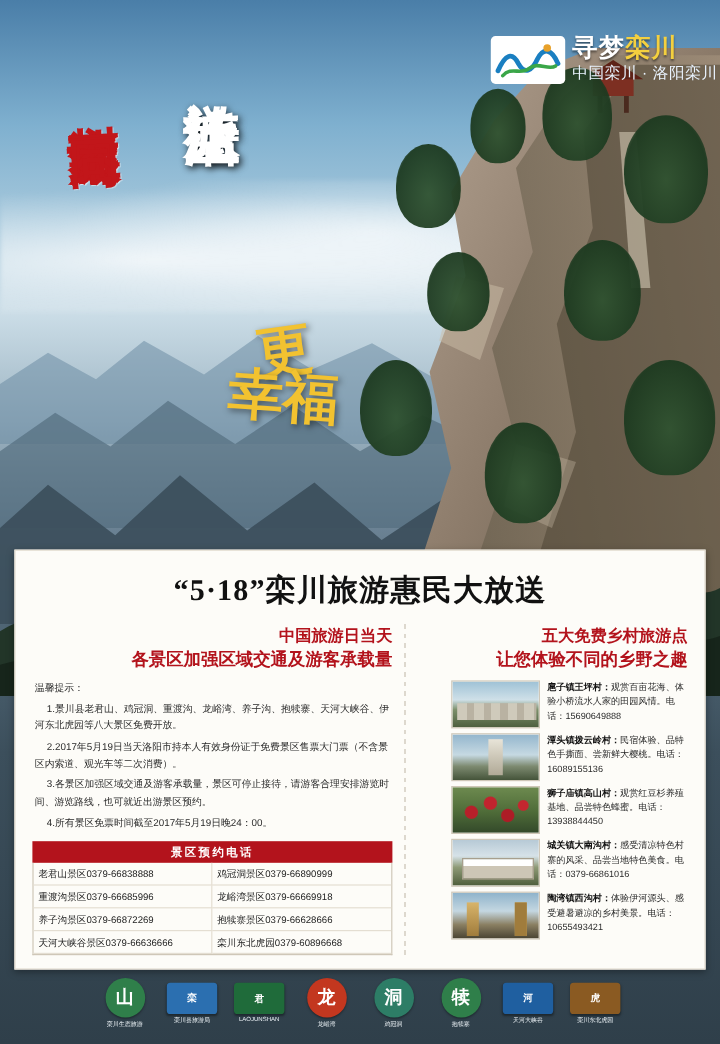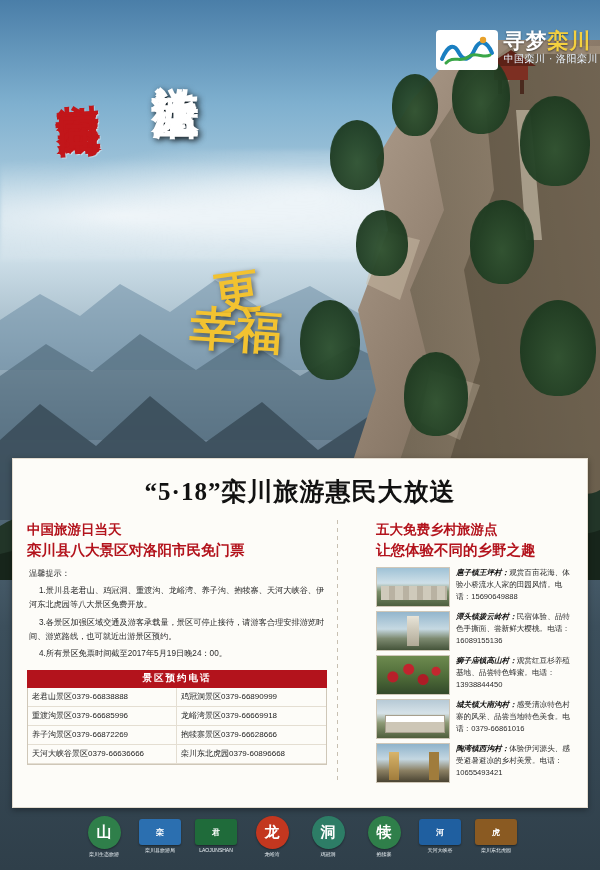--- a/index.html
+++ b/index.html
@@ -99,21 +99,21 @@
   .logo-text { color: #fff; line-height: 1; text-align: left; }
   .logo-text .big {
     font-size: 21px;
     font-weight: bold;
     letter-spacing: 1px;
     text-shadow: 0 1px 2px rgba(0,0,0,.5);
     display: block;
   }
   .logo-text .big .accent { color: #f4d03f; }
   .logo-text .small {
-    font-size: 10px;
+    font-size: 13px;
     letter-spacing: .5px;
     display: block;
     margin-top: 3px;
     color: #eaf4ff;
   }
 
   
   .headline { position: absolute; z-index: 5; }
 
   .hl-red {
@@ -184,21 +184,21 @@
     gap: 10px;
   }
   .col { position: relative; }
   .col-left { width: 300px; }
   .col-right { flex: 1; margin-left: 28px; }
   .vsep {
     width: 1px;
     background: repeating-linear-gradient(180deg, #c8c0b2 0 4px, transparent 4px 8px);
   }
   .col-head {
-    text-align: left;
+    text-align: right;
     color: #b3131c;
     font-family: "Liberation Serif", serif;
     font-weight: bold;
     font-size: 13.5px;
     line-height: 1.45;
     margin-bottom: 6px;
   }
   .col-head .l2 { font-size: 14.5px; }
 
   .body-text {
@@ -280,21 +280,21 @@
   .t5::after {
     content:""; position:absolute; left:12px; top:8px; width:10px; height:28px;
     background: linear-gradient(180deg,#d8b46a,#a07c3c);
     box-shadow: 40px 0 0 0 #a07c3c, 40px 0 0 0 #d8b46a;
   }
   .row-txt {
     font-size: 7.6px;
     line-height: 1.6;
     color: #2a2a2a;
   }
-  .row-txt .name { font-weight: bold; color: #111; font-style: italic; }
+  .row-txt .name { font-weight: bold; color: #111; }
 
   
   .badges {
     position: absolute;
     left: 0; right: 0;
     bottom: 8px;
     height: 52px;
     display: flex;
     align-items: center;
     justify-content: center;
@@ -424,25 +424,26 @@
   </div>
 
   <div class="panel">
     <div class="panel-title">“5·18”栾川旅游惠民大放送</div>
 
     <div class="columns">
 
       <div class="col col-left">
         <div class="col-head">
           <div>中国旅游日当天</div>
-          <div class="l2">栾川县八大景区对洛阳市民免门票</div>
+          <div class="l2">各景区加强区域交通及游客承载量</div>
         </div>
         <div class="body-text">
           <p>温馨提示：</p>
           <p class="ind">1.景川县老君山、鸡冠洞、重渡沟、龙峪湾、养子沟、抱犊寨、天河大峡谷、伊河东北虎园等八大景区免费开放。</p>
+          <p class="ind">2.2017年5月19日当天洛阳市持本人有效身份证于免费景区售票大门票（不含景区内索道、观光车等二次消费）。</p>
           <p class="ind">3.各景区加强区域交通及游客承载量，景区可停止接待，请游客合理安排游览时间、游览路线，也可就近出游景区预约。</p>
           <p class="ind">4.所有景区免票时间截至2017年5月19日晚24：00。</p>
         </div>
 
         <div class="phone-block">
           <div class="phone-bar">景区预约电话</div>
           <div class="phone-grid">
             <div class="phone-cell">老君山景区0379-66838888</div>
             <div class="phone-cell">鸡冠洞景区0379-66890999</div>
             <div class="phone-cell">重渡沟景区0379-66685996</div>

